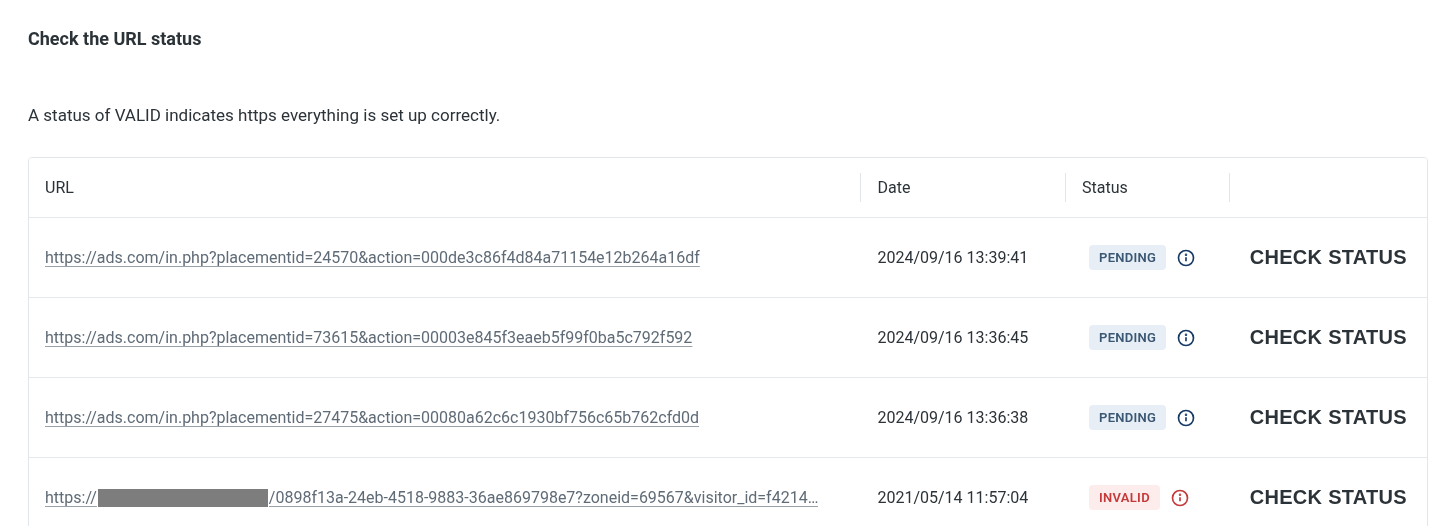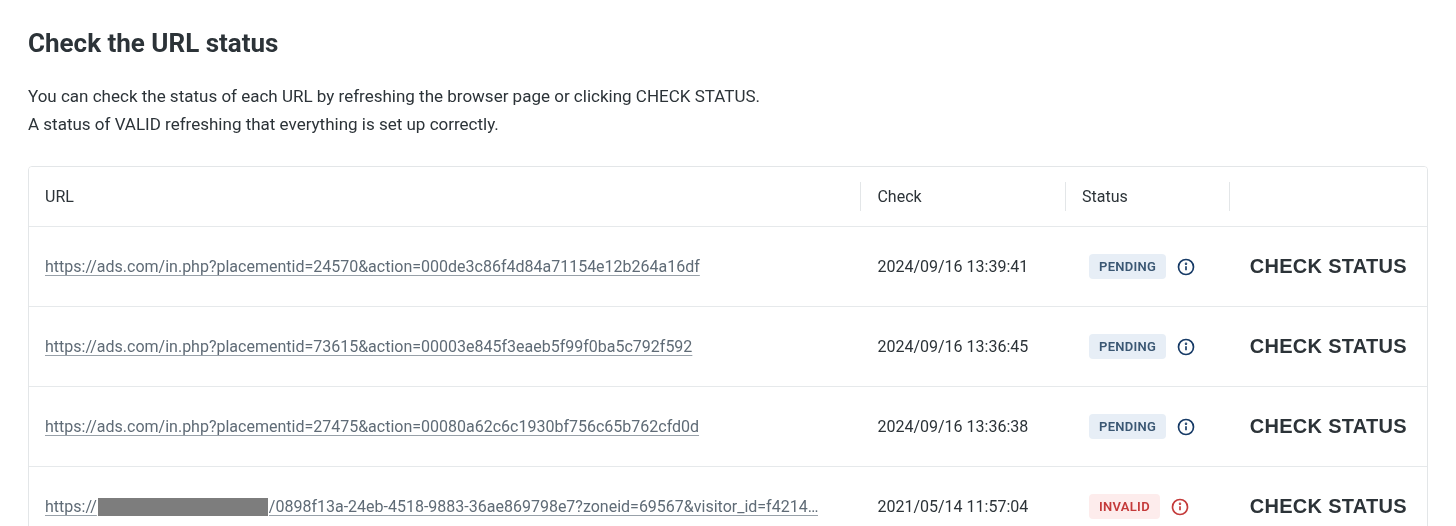--- a/index.html
+++ b/index.html
@@ -8,21 +8,21 @@
       padding: 0;
     }
     body {
       font-family: -apple-system, BlinkMacSystemFont, "Segoe UI", Roboto, "Helvetica Neue", Arial, sans-serif;
       background: #ffffff;
       color: #2c3e50;
       padding: 28px;
       font-size: 16px;
     }
     .heading {
-      font-size: 26px;
+      font-size: 18px;
       font-weight: 700;
       color: #2c3338;
       margin-bottom: 24px;
     }
     .description {
       font-size: 17px;
       line-height: 1.65;
       color: #2c3338;
       margin-bottom: 28px;
     }
@@ -165,30 +165,30 @@
     .action-cell {
       text-align: right;
     }
   </style>
 </head>
 <body>
 
 <h1 class="heading">Check the URL status</h1>
 
 <p class="description">
-  <span>You can check the status of each URL by refreshing the browser page or clicking CHECK STATUS.</span><br>
-  <span>A status of VALID refreshing that everything is set up correctly.</span>
+  <br>
+  <span>A status of VALID indicates https everything is set up correctly.</span>
 </p>
 
 <div class="table-wrap">
   <table>
     <thead>
       <tr>
         <th class="col-url">URL</th>
-        <th class="col-date">Check</th>
+        <th class="col-date">Date</th>
         <th class="col-status">Status</th>
         <th class="col-action"></th>
       </tr>
     </thead>
     <tbody id="tbody">
   <tr>
     <td class="url-cell">
       <a class="url-link">https://ads.com/in.php?placementid=24570&amp;action=000de3c86f4d84a71154e12b264a16df</a>
     </td>
     <td class="date-cell">2024/09/16 13:39:41</td>

